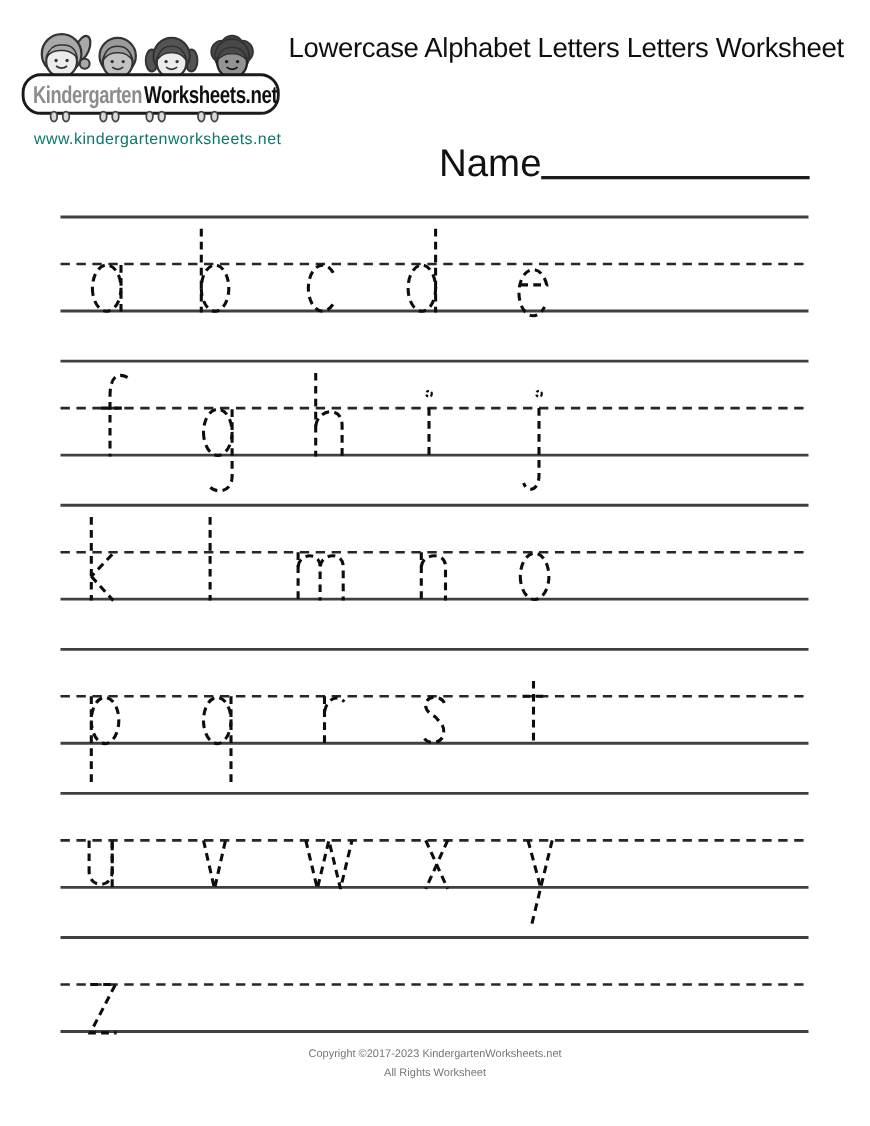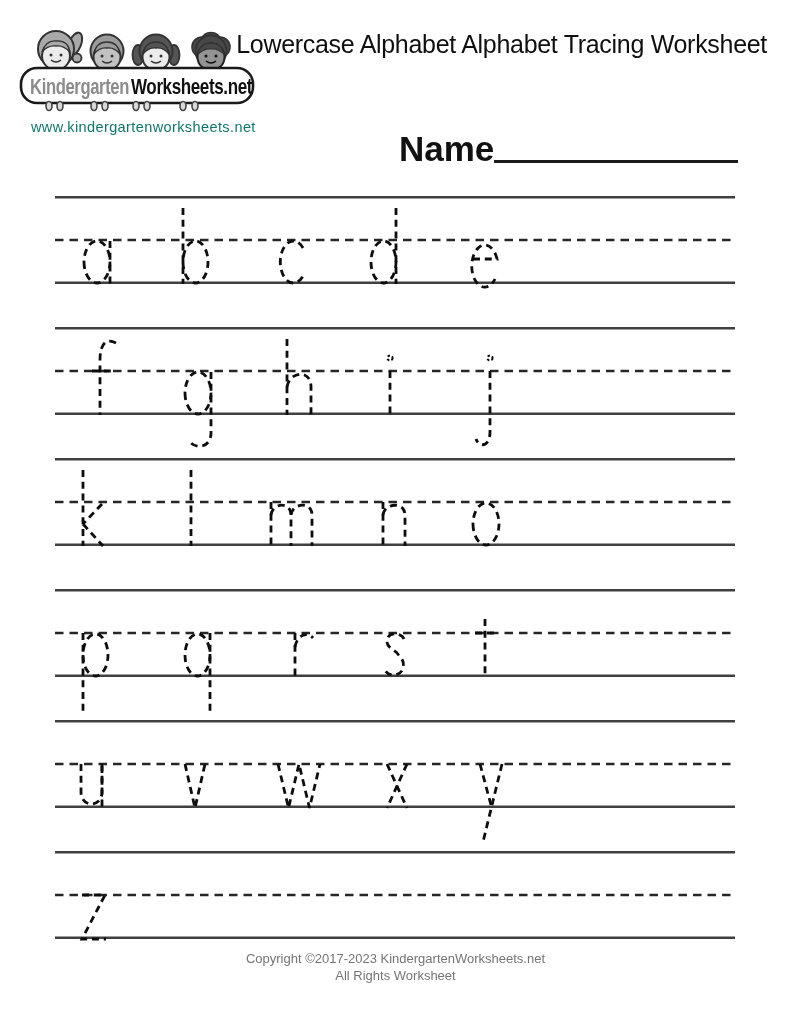--- a/index.html
+++ b/index.html
@@ -21,38 +21,38 @@
   .page-title{
     position:absolute;right:24px;top:30px;
     font-size:25px;letter-spacing:-.3px;color:#0f0f0f;
     white-space:nowrap;
   }
   
   .name-row{
     position:absolute;left:399px;top:131px;
     display:flex;align-items:flex-end;
   }
-  .name-label{font-size:35px;color:#111;line-height:1;font-weight:bold;}
+  .name-label{font-size:35px;color:#111;line-height:1;}
   .name-line{
     width:244px;height:1px;
     border-bottom:3px solid #1c1c1c;
     margin-bottom:3px;
   }
   
   .rows{position:absolute;left:55px;top:196px;width:680px;}
   .trace-row{width:680px;height:88px;margin-bottom:43px;position:relative;}
   .trace-row svg{display:block;overflow:visible;}
   .guide-solid{fill:none;stroke-width:2.6px;}
   .guide-dash{fill:none;stroke-width:2.4px;stroke-dasharray:8.5 6;}
   .letter-path{fill:none;stroke-width:2.8px;stroke-dasharray:7 4.8;stroke-linecap:butt;stroke-linejoin:miter;}
   .letter-dot{fill:none;stroke-width:2px;stroke-dasharray:2.5 2.2;}
   
   .footer{
     position:absolute;left:0;top:951px;width:791px;
-    text-align:center;color:#757575;font-size:13px;line-height:16.5px;
+    text-align:center;color:#757575;font-size:10px;line-height:16.5px;
   }
 </style>
 </head>
 <body>
 
 <div class="page">
 
   <div class="logo">
     <svg width="240" height="104" viewBox="0 0 240 104">
 
@@ -113,21 +113,21 @@
         <ellipse cx="118" cy="92" rx="3" ry="4.5"></ellipse>
           <ellipse cx="129" cy="92" rx="3" ry="4.5"></ellipse>
         <ellipse cx="165" cy="92" rx="3" ry="4.5"></ellipse>
           <ellipse cx="177" cy="92" rx="3" ry="4.5"></ellipse>
       </g>
     </svg>
   </div>
 
   <div class="site-url">www.kindergartenworksheets.net</div>
 
-  <div class="page-title">Lowercase Alphabet Alphabet Tracing Worksheet</div>
+  <div class="page-title">Lowercase Alphabet Letters Letters Worksheet</div>
 
   <div class="name-row">
     <span class="name-label">Name</span>
       <span class="name-line"></span>
   </div>
 
   <div class="rows" id="rows">
       <div class="trace-row">
         <svg width="680" height="88" viewBox="0 0 680 88">
           <line x1="0" x2="680" y1="1.3" y2="1.3" class="guide-solid" stroke="#404040"></line>

